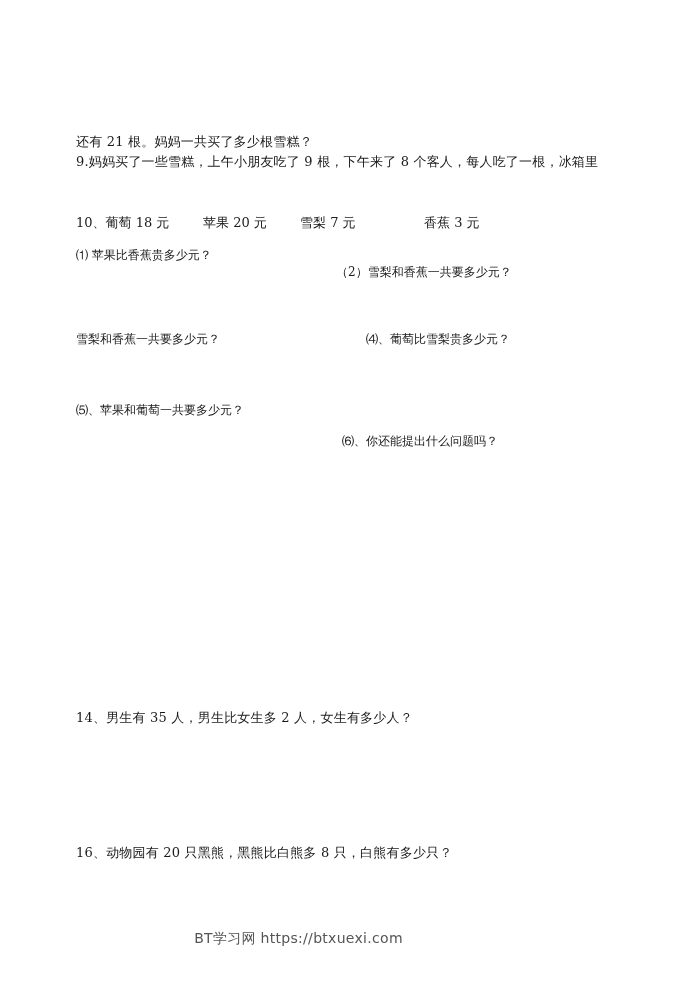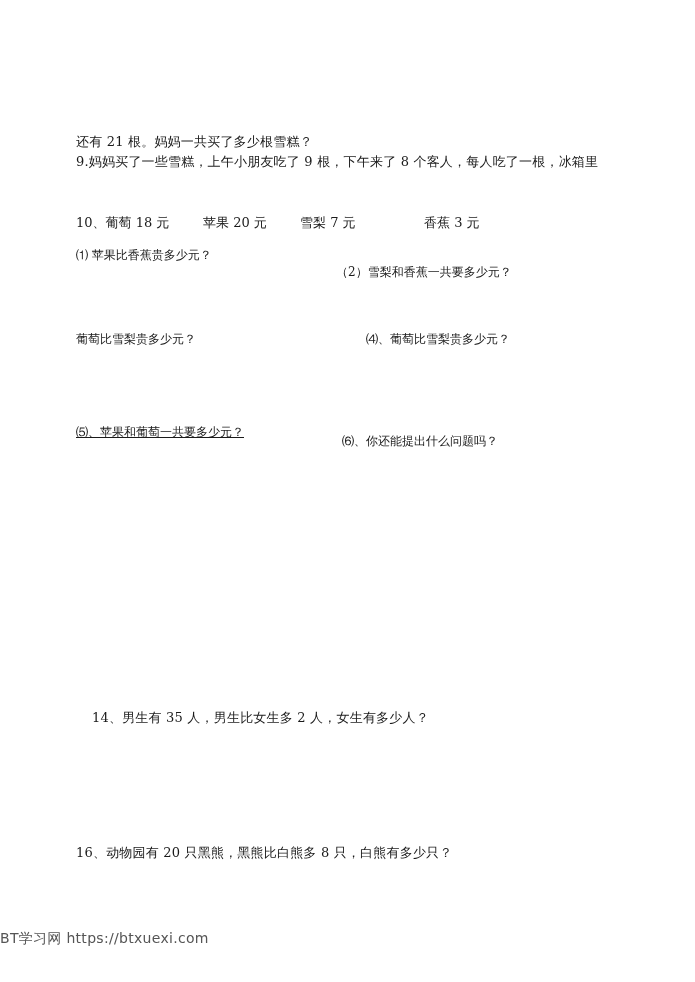--- a/index.html
+++ b/index.html
@@ -9,42 +9,42 @@
       color: #1a1a1a;
     }
     .page { position: absolute; left: 0; top: 0; width: 695px; height: 982px; }
     .line {
       position: absolute; left: 76px; font-size: 13px; line-height: 20px;
       white-space: nowrap; letter-spacing: 0.2px;
     }
     .abs { position: absolute; font-size: 13px; line-height: 20px; white-space: nowrap; }
     .sub { font-size: 12px; }
     .footer {
-      position: absolute; top: 930px; left: 0; width: 597px; text-align: left;
+      position: absolute; top: 930px; left: 0; width: 597px; text-align: center;
       font-family: "DejaVu Sans", "Liberation Sans", sans-serif;
       font-size: 14px; color: #555555; letter-spacing: 0.3px;
     }
   </style>
 </head>
 <body>
 
 <div class="page">
 
   <div class="line" style="top:112px;margin-top:40px;">9.妈妈买了一些雪糕，上午小朋友吃了 9 根，下午来了 8 个客人，每人吃了一根，冰箱里</div>
   <div class="line" style="top:132px;">还有 21 根。妈妈一共买了多少根雪糕？</div>
 
   <div class="abs" style="top:213px; left:76px;">10、葡萄 18 元</div>
   <div class="abs" style="top:213px; left:203px;">苹果 20 元</div>
   <div class="abs" style="top:213px; left:300px;">雪梨 7  元</div>
   <div class="abs" style="top:213px; left:424px;">香蕉 3 元</div>
 
   <div class="abs sub" style="top:245px; left:76px;">⑴  苹果比香蕉贵多少元？</div>
   <div class="abs sub" style="top:262px; left:336px;">（2）雪梨和香蕉一共要多少元？</div>
-  <div class="abs sub" style="top:329px; left:76px;">葡萄比雪梨贵多少元？</div>
+  <div class="abs sub" style="top:329px; left:76px;">雪梨和香蕉一共要多少元？</div>
   <div class="abs sub" style="top:329px; left:334px;padding-left:32px;">⑷、葡萄比雪梨贵多少元？</div>
-  <div class="abs sub" style="top:422px; left:76px;text-decoration:underline;">⑸、苹果和葡萄一共要多少元？</div>
+  <div class="abs sub" style="top:400px; left:76px;">⑸、苹果和葡萄一共要多少元？</div>
   <div class="abs sub" style="top:431px; left:342px;">⑹、你还能提出什么问题吗？</div>
 
-  <div class="line" style="top:708px;margin-left:16px;">14、男生有 35 人，男生比女生多 2 人，女生有多少人？</div>
+  <div class="line" style="top:708px;">14、男生有 35 人，男生比女生多 2 人，女生有多少人？</div>
   <div class="line" style="top:843px;">16、动物园有  20 只黑熊，黑熊比白熊多 8 只，白熊有多少只？</div>
 
   <div class="footer">BT学习网 https://btxuexi.com</div>
 </div>
 
 </body></html>

